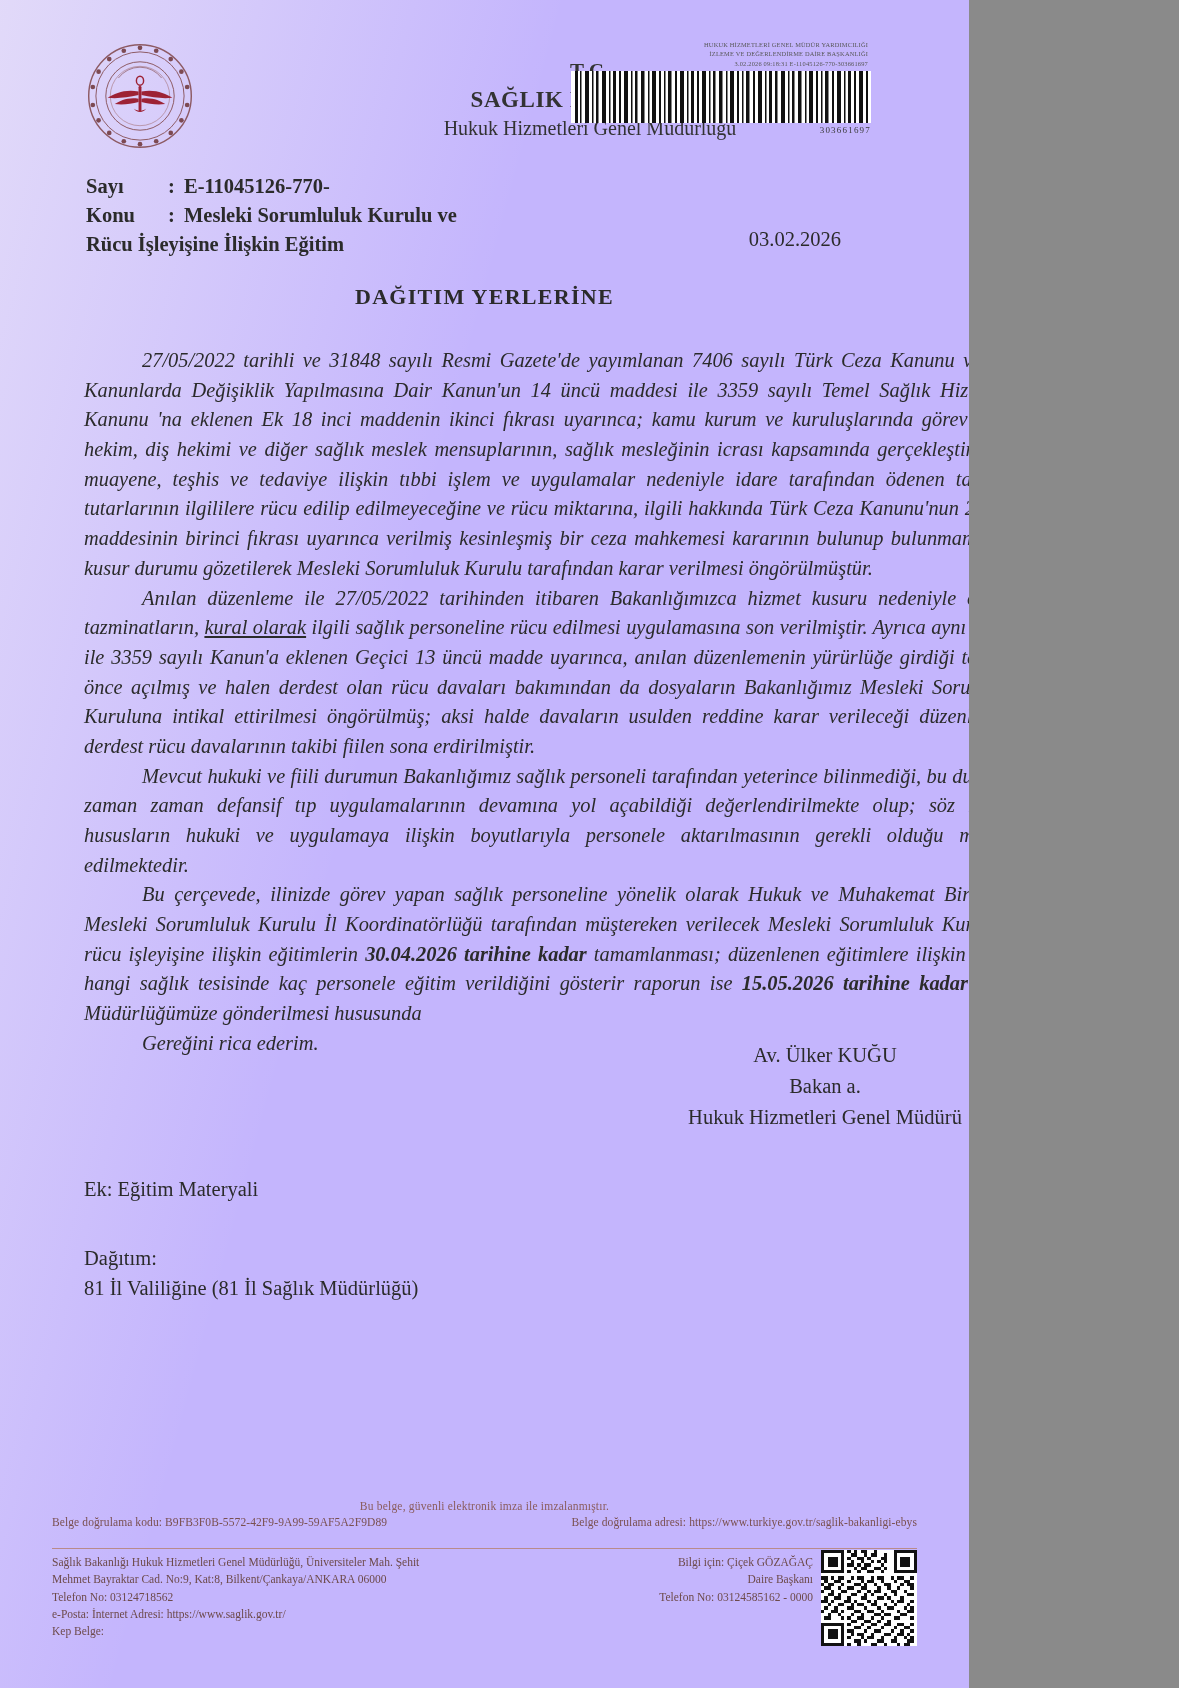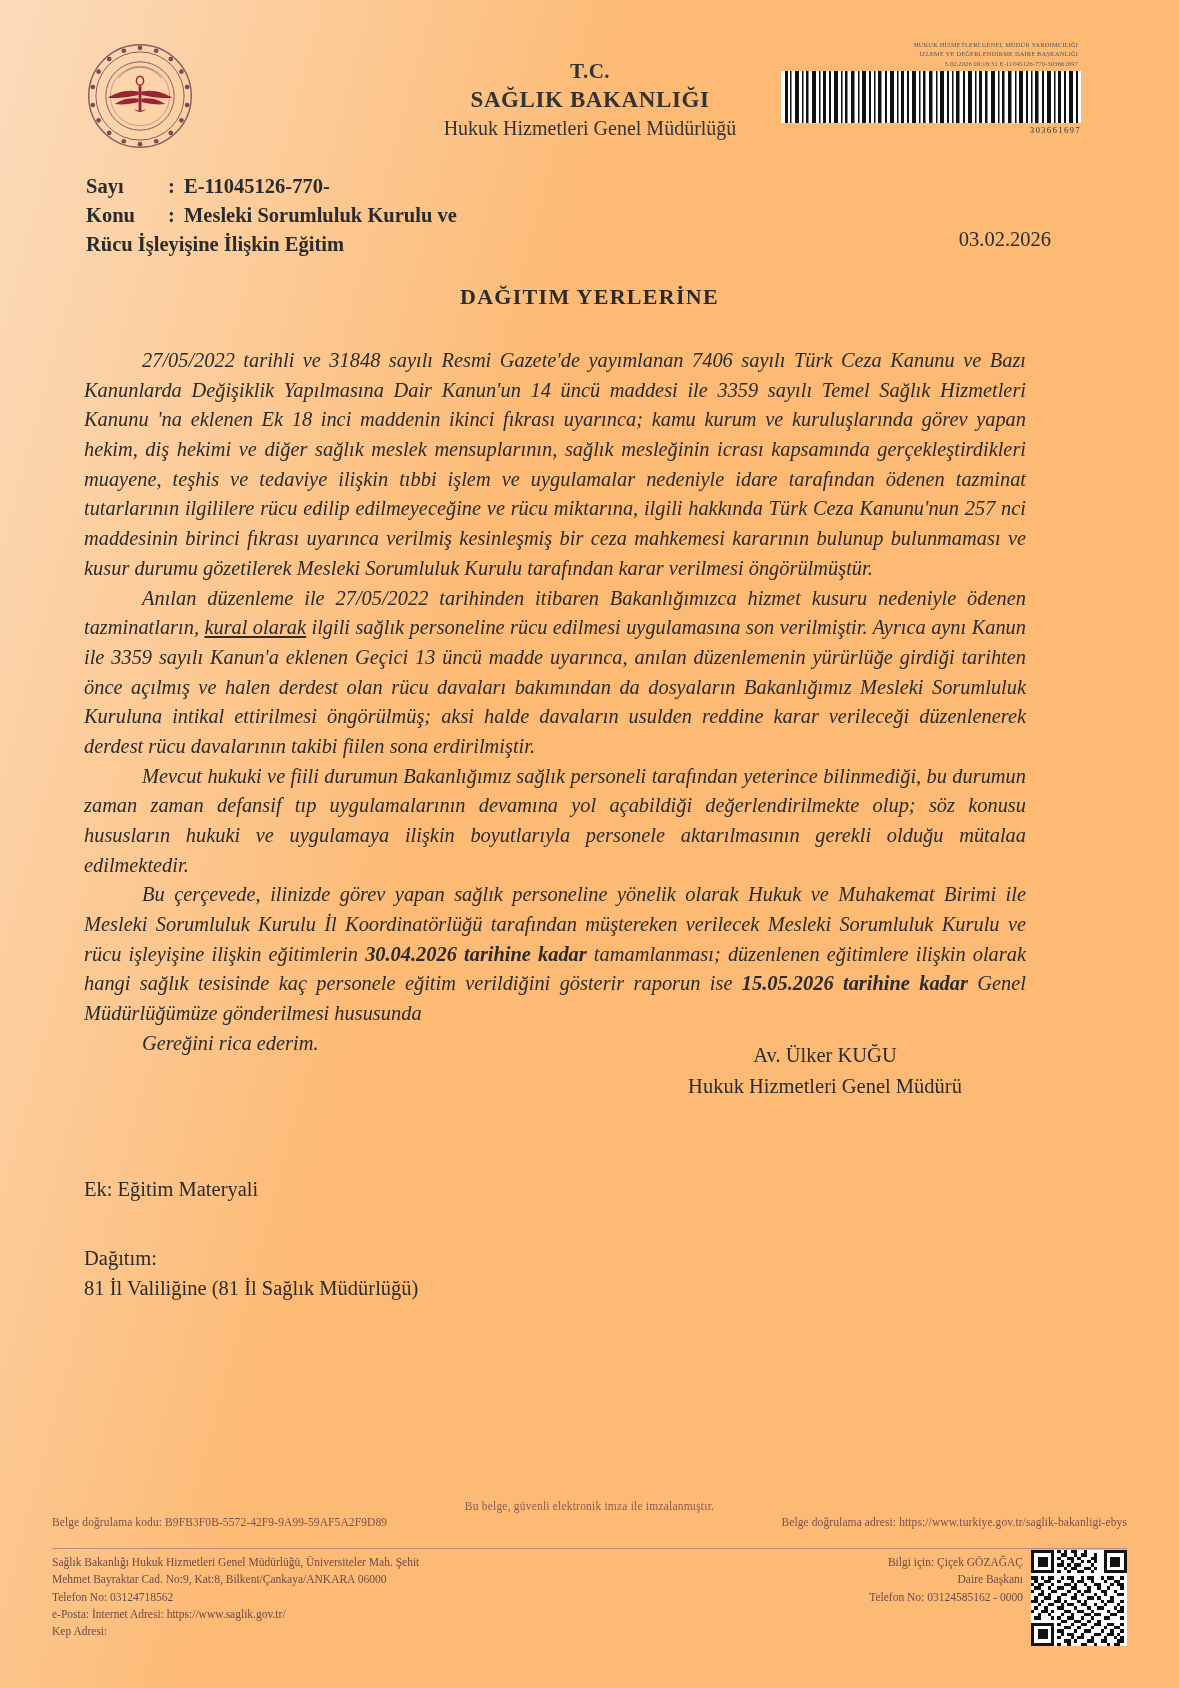--- a/index.html
+++ b/index.html
@@ -2,23 +2,23 @@
 <html><head>
 <meta charset="utf-8">
 <style>
   html, body {
     margin: 0;
     padding: 0;
     background: #8a8a8a;
   }
   .page {
     position: relative;
-    width: 1179px;
+    width: 969px;
     height: 1688px;
-    background: #fdba74;
+    background: #c4b5fd;
     overflow: hidden;
     font-family: "Liberation Serif", "DejaVu Serif", serif;
     color: #2b2b2b;
     box-sizing: border-box;
   }
   
   .scan-tint {
     position: absolute;
     inset: 0;
     background: linear-gradient(105deg, rgba(250,248,246,0.55) 0%, rgba(255,255,255,0) 40%);
@@ -353,20 +353,21 @@
 
     <p><span>Mevcut hukuki ve fiili durumun Bakanlığımız sağlık personeli tarafından yeterince bilinmediği, bu durumun zaman zaman defansif tıp uygulamalarının devamına yol açabildiği değerlendirilmekte olup; söz konusu hususların hukuki ve uygulamaya ilişkin boyutlarıyla personele aktarılmasının gerekli olduğu mütalaa edilmektedir.</span></p>
 
     <p><span>Bu çerçevede, ilinizde görev yapan sağlık personeline yönelik olarak Hukuk ve Muhakemat Birimi ile Mesleki Sorumluluk Kurulu İl Koordinatörlüğü tarafından müştereken verilecek Mesleki Sorumluluk Kurulu ve rücu işleyişine ilişkin eğitimlerin </span><b>30.04.2026 tarihine kadar</b><span> tamamlanması; düzenlenen eğitimlere ilişkin olarak hangi sağlık tesisinde kaç personele eğitim verildiğini gösterir raporun ise </span><b>15.05.2026 tarihine kadar</b><span> Genel Müdürlüğümüze gönderilmesi hususunda</span></p>
 
     <p><span>Gereğini rica ederim.</span></p>
   </div>
 
   <div class="signature">
     <div>Av. Ülker KUĞU</div>
+    <div>Bakan a.</div>
     <div>Hukuk Hizmetleri Genel Müdürü</div>
   </div>
 
   <div class="ek">Ek: Eğitim Materyali</div>
 
   <div class="dagitim">
     <div>Dağıtım:</div>
     <div>81 İl Valiliğine (81 İl Sağlık Müdürlüğü)</div>
   </div>
 
@@ -383,21 +384,21 @@
         <span>https://www.turkiye.gov.tr/saglik-bakanligi-ebys</span>
       </div>
     </div>
 
     <div class="contact-row">
       <div class="contact-left">
         <div>Sağlık Bakanlığı Hukuk Hizmetleri Genel Müdürlüğü, Üniversiteler Mah. Şehit</div>
         <div>Mehmet Bayraktar Cad. No:9, Kat:8, Bilkent/Çankaya/ANKARA 06000</div>
         <div>Telefon No: 03124718562</div>
         <div>e-Posta:  İnternet Adresi: https://www.saglik.gov.tr/</div>
-        <div>Kep Adresi:</div>
+        <div>Kep Belge:</div>
       </div>
       <div class="contact-right">
         <div>Bilgi için: Çiçek GÖZAĞAÇ</div>
         <div>Daire Başkanı</div>
         <div>Telefon No: 03124585162 - 0000</div>
         <svg class="qr" viewBox="0 0 29 29" shape-rendering="crispEdges">
           <rect width="29" height="29" fill="#fff"></rect>
           <g fill="#111">
             <rect x="0" y="0" width="7" height="1"></rect>
               <rect x="0" y="6" width="7" height="1"></rect>

